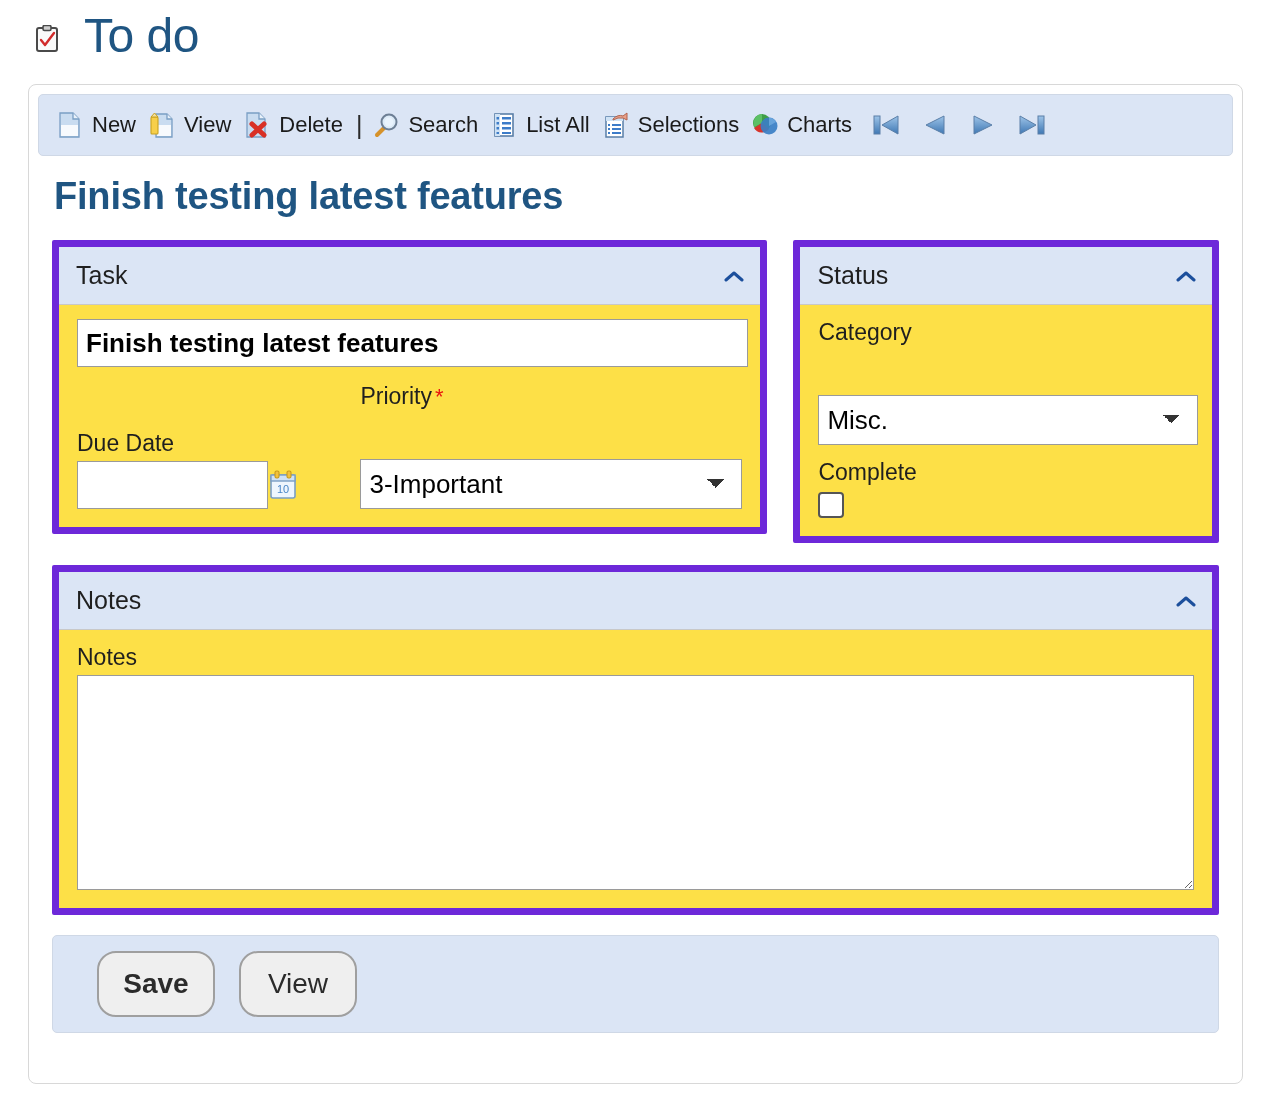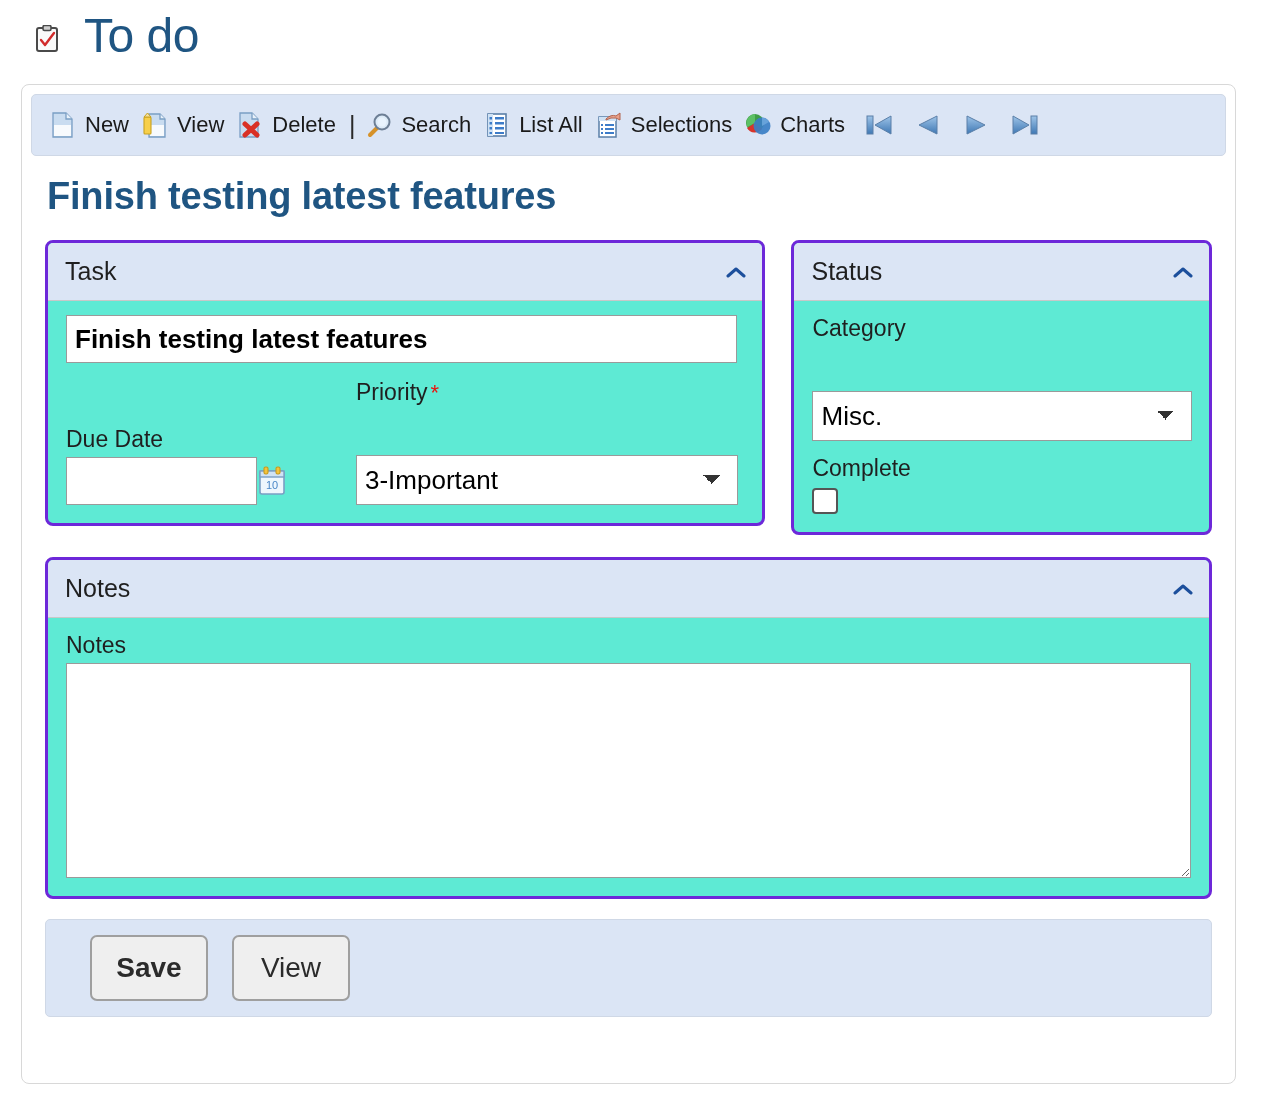--- a/index.html
+++ b/index.html
@@ -35,21 +35,21 @@
     font-size: 48px;
     font-weight: 400;
     color: #1f5582;
     letter-spacing: -0.5px;
     line-height: 1;
   }
 
   
   .frame {
     position: absolute;
-    left: 21px;
+    left: 28px;
     top: 84px;
     width: 1215px;
     height: 1000px;
     box-sizing: border-box;
     border: 1px solid #d8d8d8;
     border-radius: 8px;
     background: #ffffff;
     padding: 9px;
   }
 
@@ -102,23 +102,23 @@
   }
 
   
   .row-top {
     display: flex;
     gap: 26px;
     margin: 22px 14px 0 14px;
     align-items: flex-start;
   }
   .panel {
-    border: 3px solid #6d28d9;
-    border-radius: 8px;
-    background: #5eead4;
+    border: 7px solid #6d28d9;
+    border-radius: 2px;
+    background: #fde047;
     overflow: hidden;
     box-sizing: border-box;
   }
   .panel-head {
     background: #dbe5f5;
     border-bottom: 1px solid #c8c8c8;
     height: 58px;
     display: flex;
     align-items: center;
     justify-content: space-between;
@@ -229,21 +229,21 @@
     display: flex;
     align-items: center;
     padding-left: 44px;
     gap: 24px;
     box-sizing: border-box;
   }
   .btn {
     font-family: "Liberation Sans", sans-serif;
     background: #efefef;
     border: 2px solid #9f9f9f;
-    border-radius: 7px;
+    border-radius: 19px;
     height: 66px;
     min-width: 118px;
     padding: 0 22px;
     font-size: 28px;
     color: #2b2b2b;
     cursor: pointer;
   }
   .btn-primary { font-weight: bold; }
 </style>
 </head>

